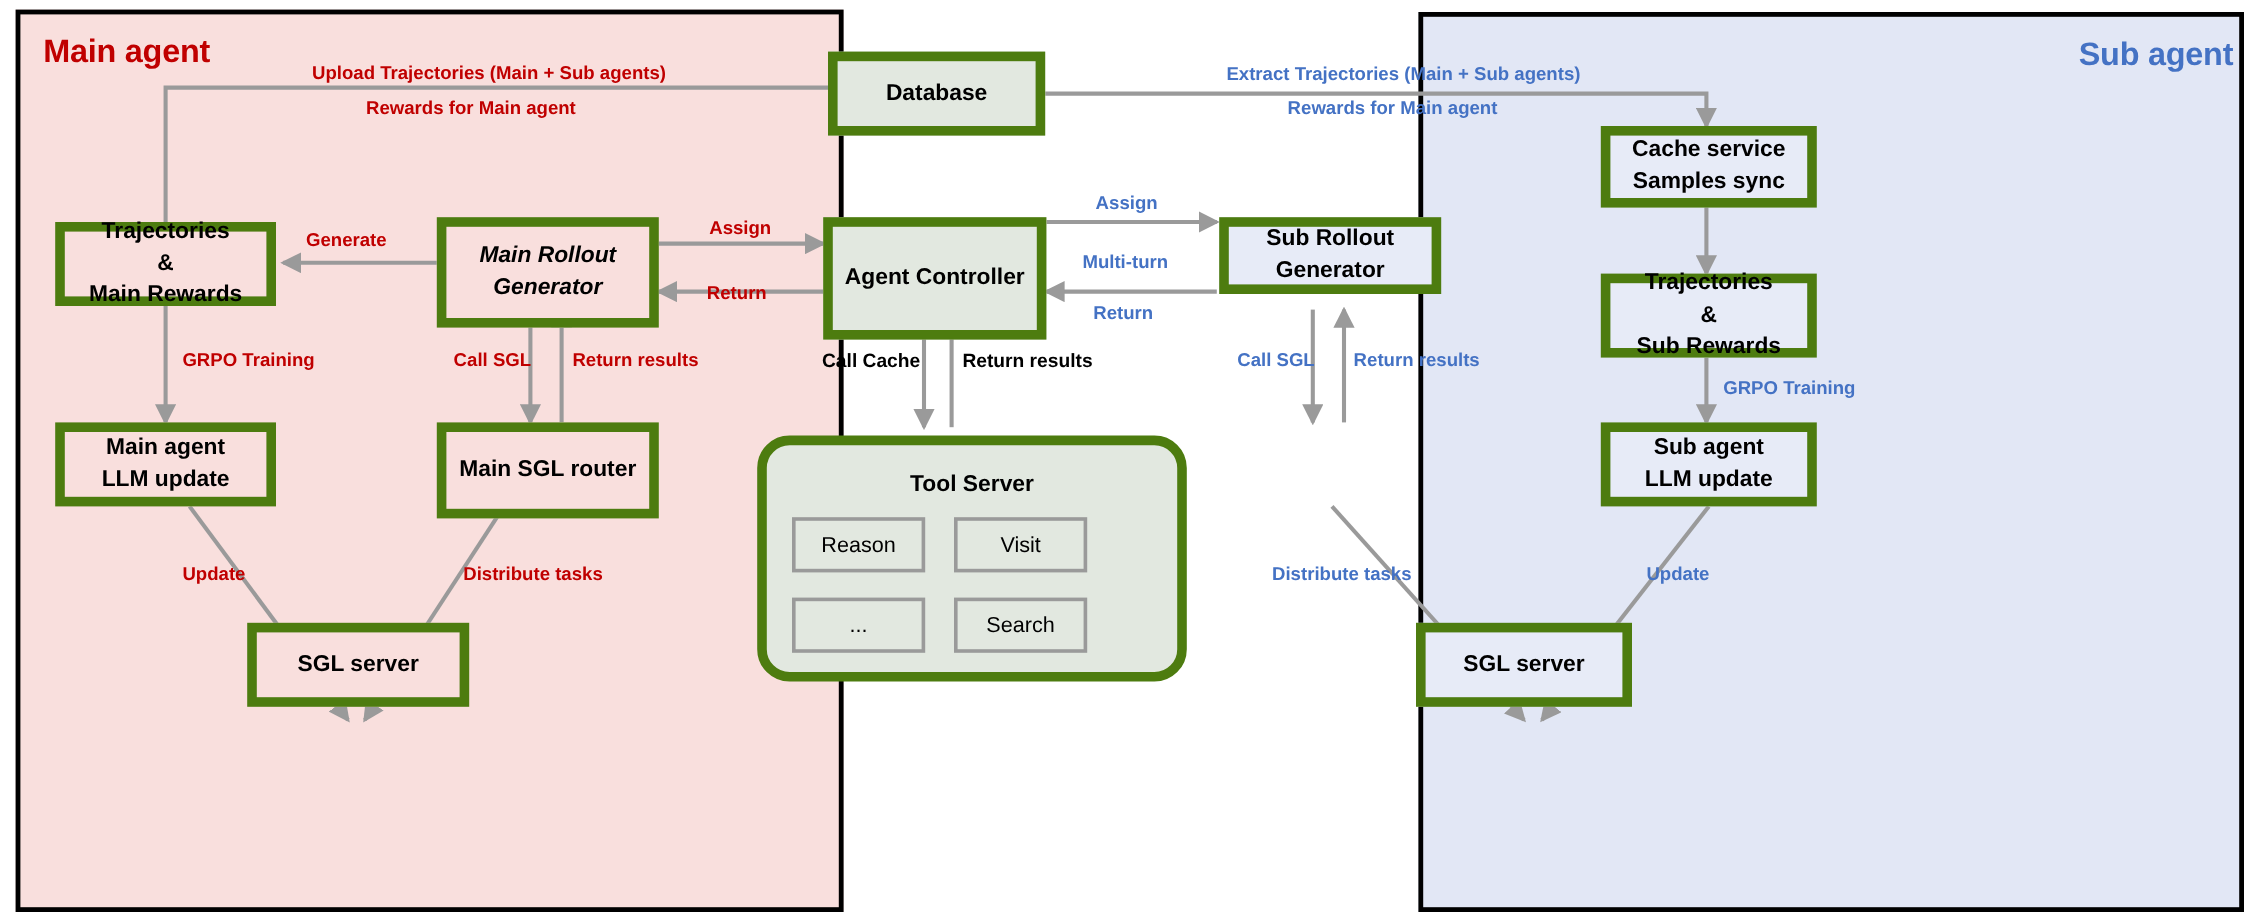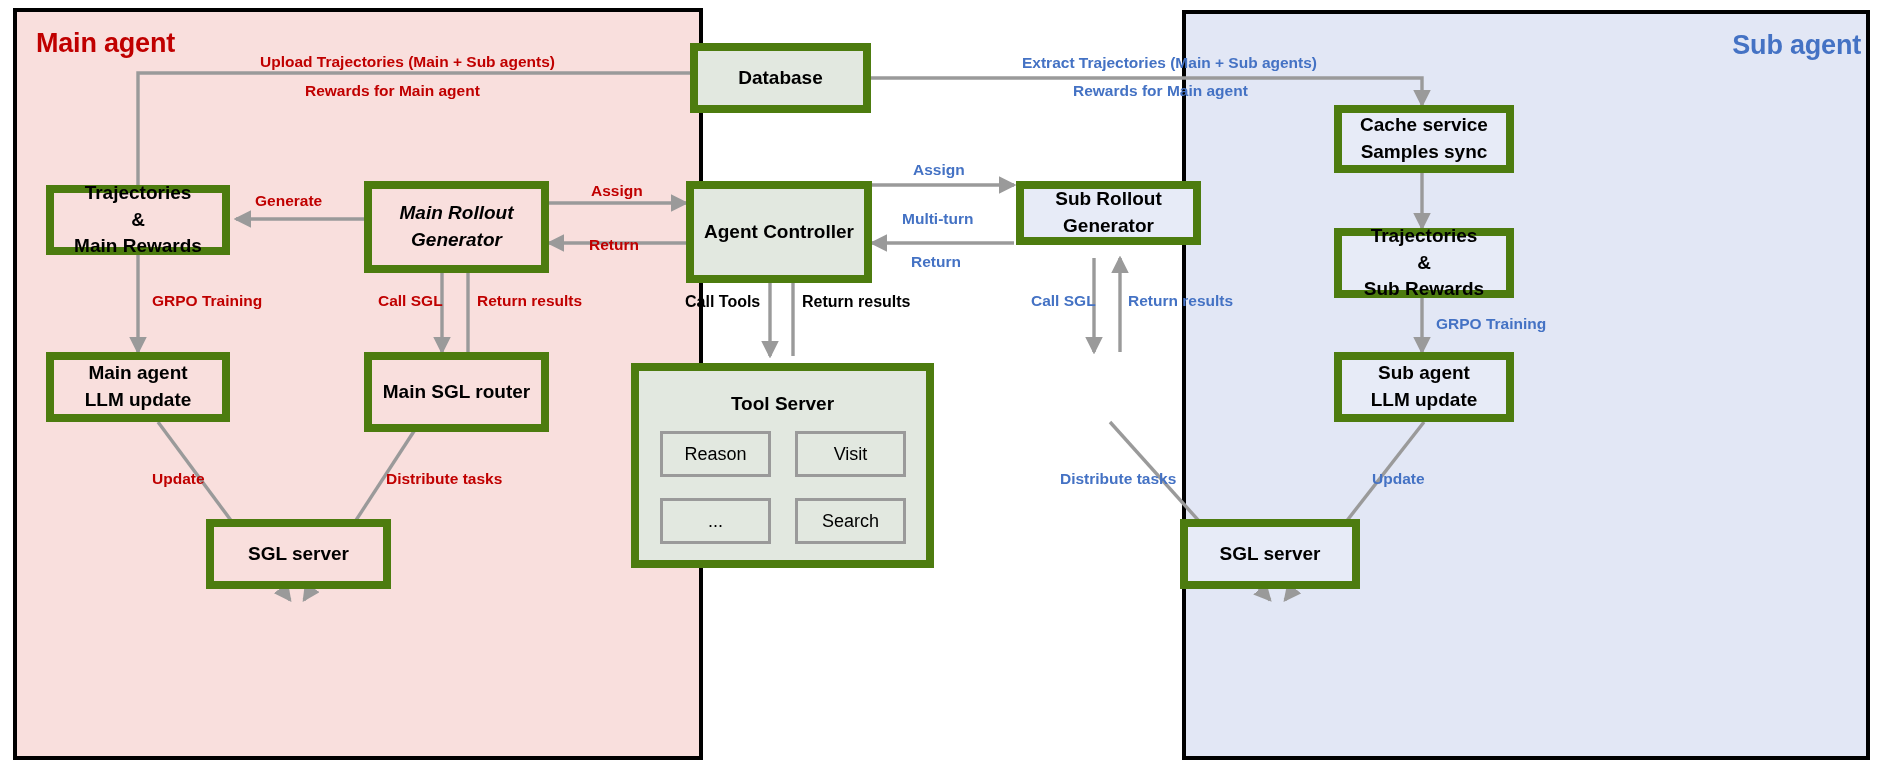--- a/index.html
+++ b/index.html
@@ -201,38 +201,38 @@
   <div class="edge-label lbl-red" style="left:386px; top:470px;">Distribute tasks</div>
 
   <div class="box green" style="left:690px; top:43px; width:181px; height:70px;">
     <span class="box-line">Database</span>
   </div>
 
   <div class="box green" style="left:686px; top:181px; width:186px; height:102px;">
     <span class="box-line">Agent Controller</span>
   </div>
 
-  <div class="box green" style="left:631px; top:363px; width:303px; height:205px; justify-content:flex-start; padding-top:20px;">
+  <div class="box green" style="left:631px; top:363px; width:358px; height:205px; justify-content:flex-start; padding-top:20px;border-radius:27px;">
     <span class="box-line">Tool Server</span>
   </div>
 
   <div class="tool-chip" style="left:660px; top:431px; width:111px; height:46px;">
     <span>Reason</span>
   </div>
   <div class="tool-chip" style="left:795px; top:431px; width:111px; height:46px;">
     <span>Visit</span>
   </div>
   <div class="tool-chip" style="left:660px; top:498px; width:111px; height:46px;">
     <span>...</span>
   </div>
   <div class="tool-chip" style="left:795px; top:498px; width:111px; height:46px;">
     <span>Search</span>
   </div>
 
-  <div class="edge-label lbl-black" style="left:685px; top:292px; font-size:16px;">Call Tools</div>
+  <div class="edge-label lbl-black" style="left:685px; top:292px; font-size:16px;">Call Cache</div>
   <div class="edge-label lbl-black" style="left:802px; top:292px; font-size:16px;">Return results</div>
 
   <div class="box blue" style="left:1334px; top:105px; width:180px; height:68px;">
     <span class="box-line">Cache service</span>
     <span class="box-line">Samples sync</span>
   </div>
 
   <div class="box blue" style="left:1016px; top:181px; width:185px; height:64px;">
     <span class="box-line">Sub Rollout</span>
     <span class="box-line">Generator</span>

